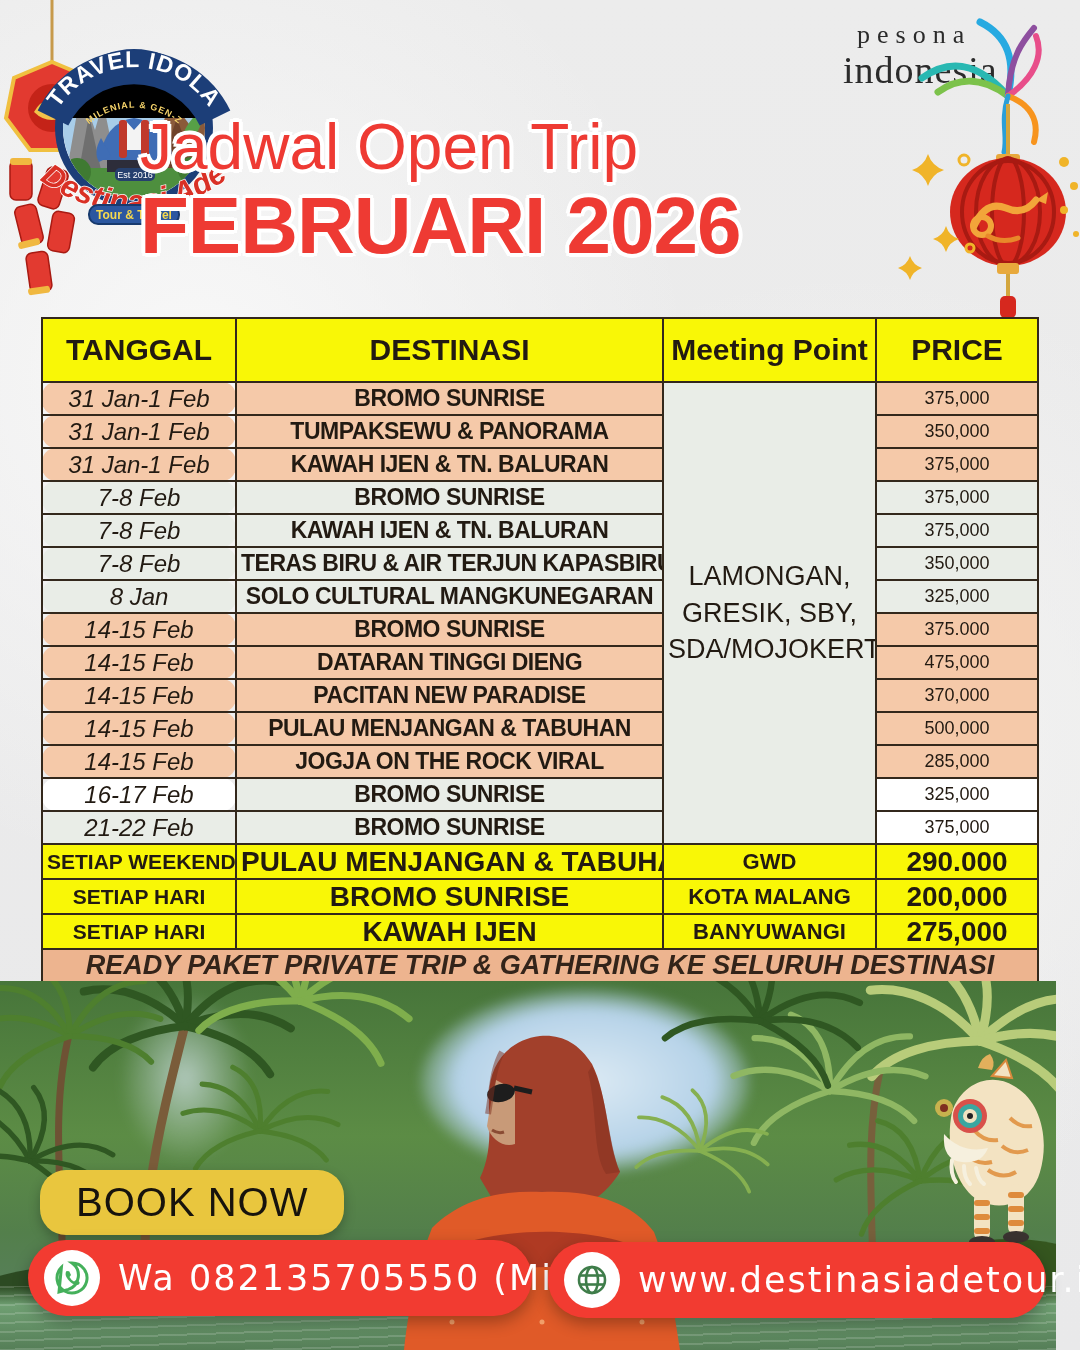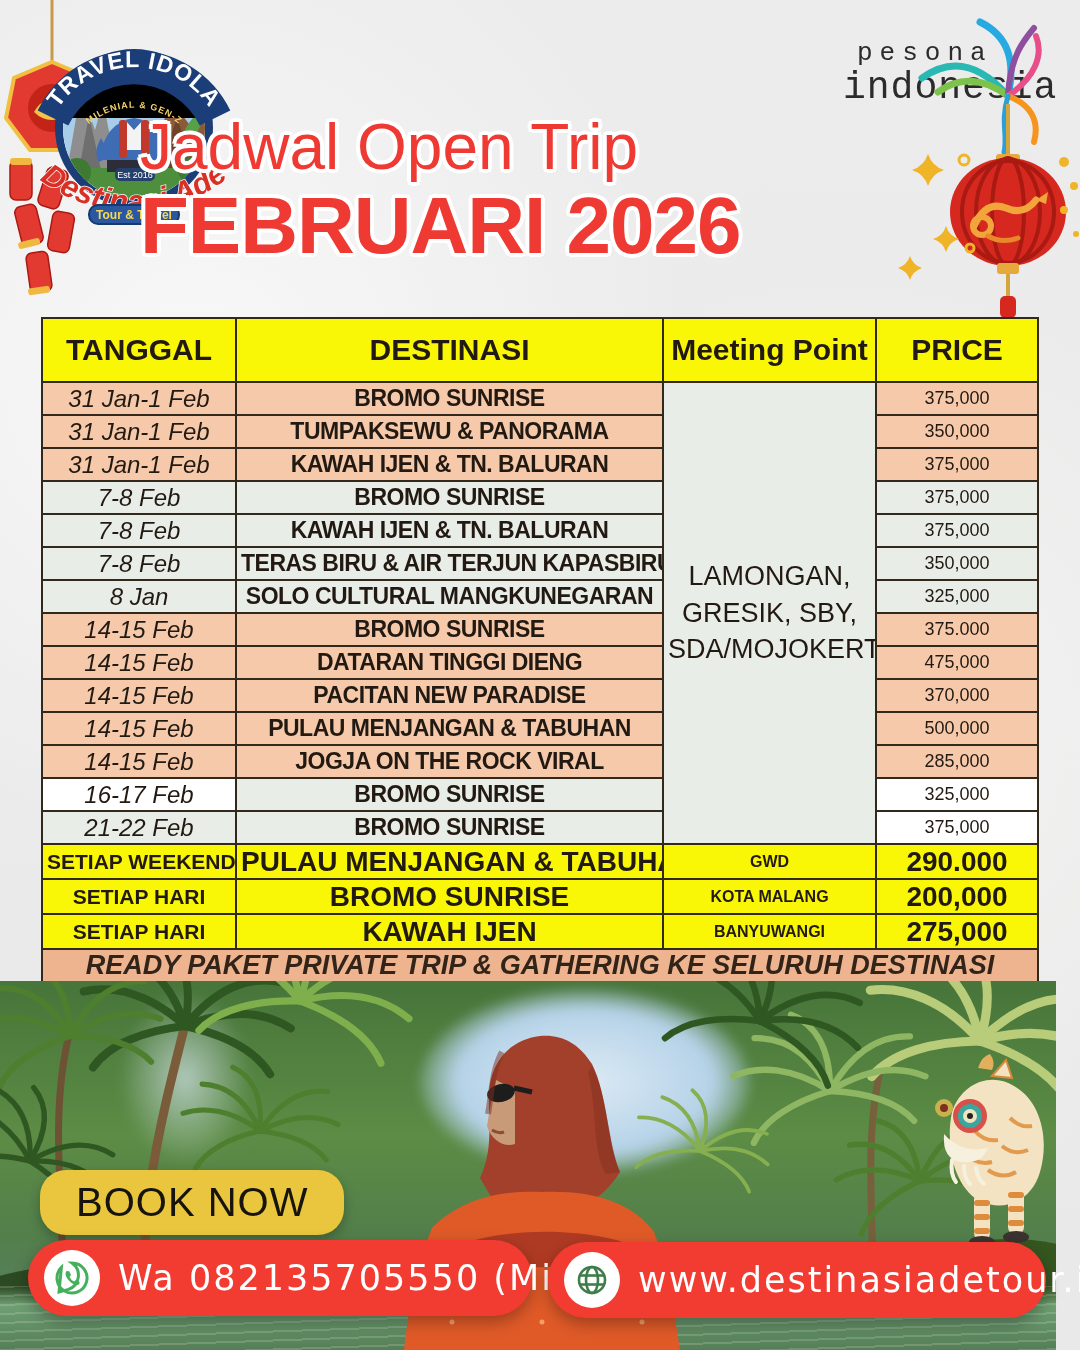--- a/index.html
+++ b/index.html
@@ -9,21 +9,21 @@
     background:
       radial-gradient(circle at 18% 28%, #f8f8f8 0, rgba(248,248,248,0) 38%),
       radial-gradient(circle at 78% 55%, #f4f4f3 0, rgba(244,244,243,0) 42%),
       radial-gradient(circle at 55% 80%, #f1f1f0 0, rgba(241,241,240,0) 40%),
       linear-gradient(180deg,#ececec 0%,#e9e9ea 100%);
   }
   
   .firecrackers{position:absolute;left:2px;top:0;width:106px;height:305px;}
   .brand-logo{position:absolute;left:34px;top:20px;width:200px;height:212px;}
   .pesona-text{position:absolute;left:843px;top:22px;width:220px;line-height:1;color:#2b2b2b;
-    font-family:Liberation Mono, monospace;margin-top:18px;}
+    font-family:Liberation Serif, serif;}
   .pesona-text .l1{font-size:26px;letter-spacing:7px;margin-left:14px;}
   .pesona-text .l2{font-size:38px;letter-spacing:1px;margin-top:3px;}
   .cny-right{position:absolute;left:858px;top:4px;width:224px;height:388px;}
   
   .title-wrap{position:absolute;left:140px;top:110px;width:830px;text-align:left;}
   .t1{font-size:64px;font-weight:500;color:#ee3a33;line-height:74px;
       text-shadow:-3px -3px 0 #fff,3px -3px 0 #fff,-3px 3px 0 #fff,3px 3px 0 #fff,0 -4px 0 #fff,0 4px 0 #fff,-4px 0 0 #fff,4px 0 0 #fff;}
   .t2{font-size:80px;font-weight:800;color:#ee3a33;line-height:84px;letter-spacing:-1px;
       text-shadow:-3px -3px 0 #fff,3px -3px 0 #fff,-3px 3px 0 #fff,3px 3px 0 #fff,0 -4px 0 #fff,0 4px 0 #fff,-4px 0 0 #fff,4px 0 0 #fff;}
   
@@ -31,27 +31,27 @@
          table-layout:fixed;color:#221a12;}
   .sched th,.sched td{border:2px solid #33281c;padding:0 4px;text-align:center;overflow:hidden;white-space:nowrap;}
   .sched th{background:#f9f706;font-size:30px;font-weight:bold;height:62px;}
   .sched tr{height:33px;}
   .sched tr.b-row{height:35px;}
   .bg-salmon{background:#f5c9a9;}
   .bg-gray{background:#e9ede7;}
   .bg-white{background:#ffffff;}
   .bg-yellow{background:#f9f706;}
   .bg-footer{background:#edb48f;}
-  .c-date{font-style:italic;font-size:24px;}
+  .c-date{font-style:italic;font-size:24px;border-radius:14px;}
   .c-dest{font-weight:bold;font-size:23px;letter-spacing:-0.5px;}
   .c-meet{font-size:27px;white-space:normal !important;line-height:1.35;}
   .c-price{font-size:18px;margin-left:24px;}
   .c-bdate{font-weight:bold;font-size:21px;margin-left:12px;}
   .c-bdest{font-weight:bold;font-size:28px;}
-  .c-bmeet{font-weight:bold;font-size:16px;}
+  .c-bmeet{font-weight:bold;font-size:22px;}
   .c-bprice{font-weight:bold;font-size:28px;}
   .c-footer{font-weight:bold;font-style:italic;font-size:27px;color:#33241a;}
   
   .photo{position:absolute;left:0;top:981px;width:1056px;height:369px;overflow:hidden;
     background:linear-gradient(180deg,#47753a 0%,#5c8c45 42%,#537f4b 68%,#567f56 80%,#6b9a6e 100%);}
   .sky{position:absolute;border-radius:50%;filter:blur(6px);}
   .sky.main{left:420px;top:8px;width:330px;height:185px;
     background:radial-gradient(ellipse at center,#dceaf4 0%,#b5d2e8 55%,rgba(181,210,232,0) 75%);}
   .sky.left{left:120px;top:12px;width:130px;height:170px;opacity:.7;
     background:radial-gradient(ellipse at center,#d8e6ef 0%,rgba(216,230,239,0) 72%);}

